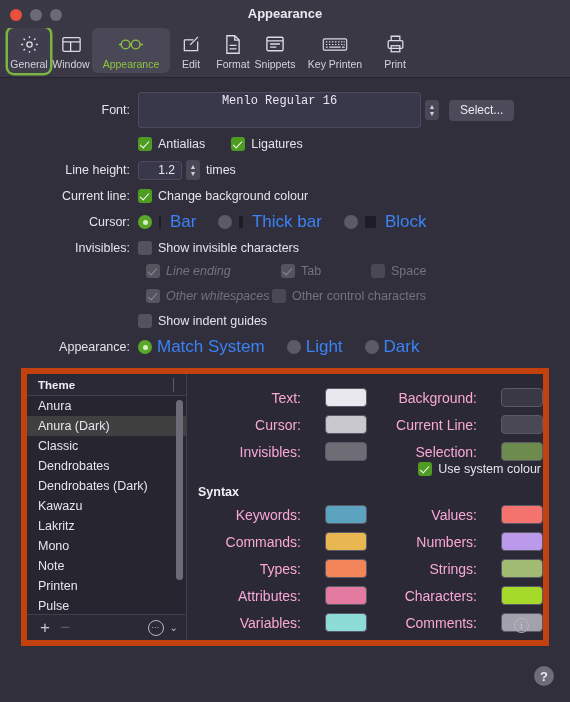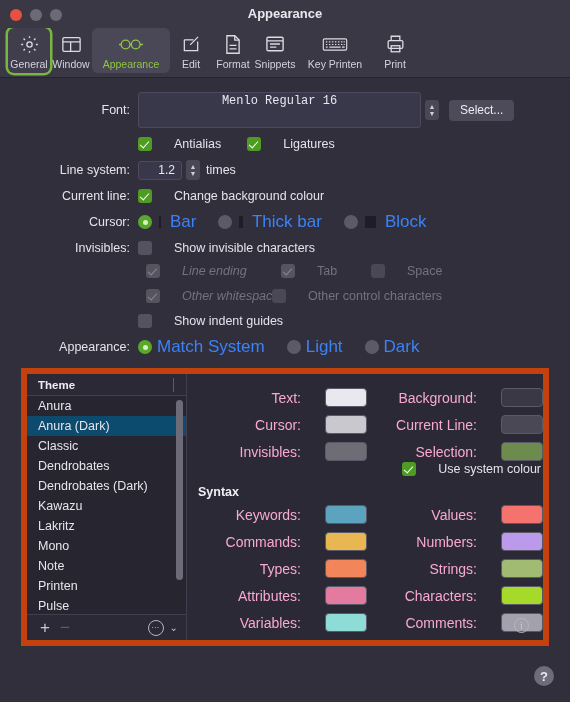--- a/index.html
+++ b/index.html
@@ -76,21 +76,21 @@
 
   .numfield {
     width: 44px; height: 19px; background: #39374a;
     border: 1px solid #4c4a5c; border-radius: 3px;
     font-size: 12px; color: #e9e8f0; text-align: right;
     padding-right: 6px; line-height: 17px;
   }
   .unit { font-size: 12.5px; color: #e4e3ea; margin-left: 6px; }
 
   
-  .chk { display: inline-flex; align-items: center; gap: 22px; cursor: default; }
+  .chk { display: inline-flex; align-items: center; gap: 6px; cursor: default; }
   .chk + .chk { margin-left: 26px; }
   .box {
     width: 14px; height: 14px; border-radius: 3px; flex: none;
     background: #55525f; position: relative;
   }
   .box.on { background: #4f9c22; }
   .box.on::after {
     content: ""; position: absolute; left: 4px; top: 1.5px;
     width: 4px; height: 8px;
     border: solid #fff; border-width: 0 1.8px 1.8px 0;
@@ -142,21 +142,21 @@
   .theadhdr .t { font-size: 11.5px; font-weight: bold; color: #eeedf3; padding-left: 11px; }
   .colsep {
     position: absolute; right: 12px; top: 4px; width: 1px; height: 14px;
     background: #5d5b68;
   }
   .thlist { flex: 1; position: relative; overflow: hidden; background: #27252f; }
   .titem {
     height: 20px; line-height: 20px; padding-left: 11px;
     font-size: 12.5px; color: #e6e5ec; white-space: nowrap; cursor: default;
   }
-  .titem.sel { background: #0c4a6e; }
+  .titem.sel { background: #404040; }
   .vscroll {
     position: absolute; right: 3px; top: 4px; width: 7px; height: 180px;
     background: #6d6b78; border-radius: 4px;
   }
   .thfoot {
     height: 26px; border-top: 1px solid #413f4d; background: #2b2936;
     display: flex; align-items: center; padding: 0 8px;
   }
   .fbtn {
     font-size: 17px; color: #c9c7d4; width: 20px; text-align: center;
@@ -328,21 +328,21 @@
         <span class="txt">Antialias</span>
       </span>
       <span class="chk">
         <span class="box on"></span>
         <span class="txt">Ligatures</span>
       </span>
     </div>
   </div>
 
   <div class="row">
-    <div class="lab">Line system:</div>
+    <div class="lab">Line height:</div>
     <div class="ctl">
       <div class="numfield">1.2</div>
       <div class="stepper">
           <span>▲</span>
           <span>▼</span>
         </div>
       <span class="unit">times</span>
     </div>
   </div>
 

